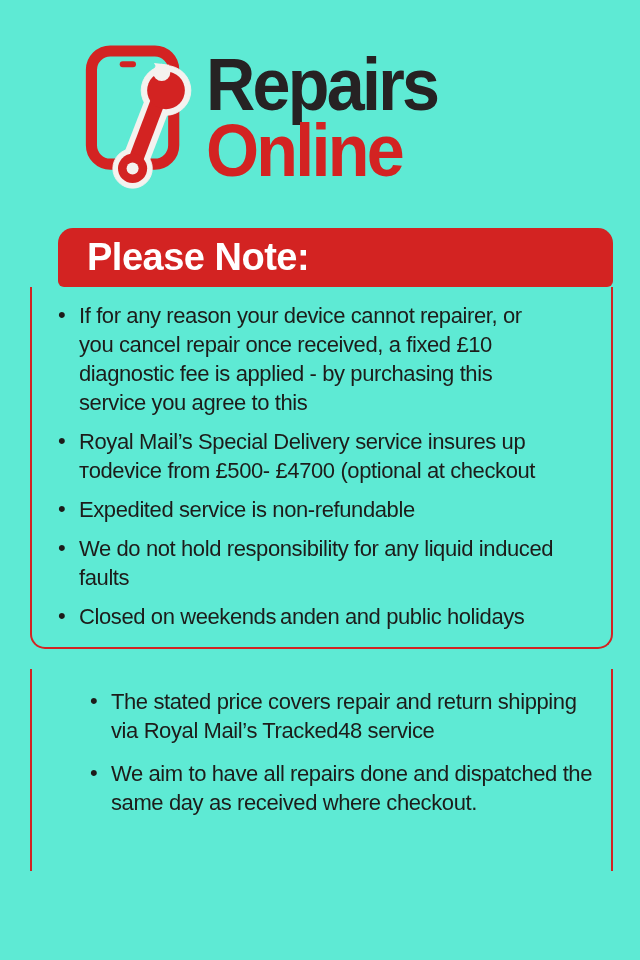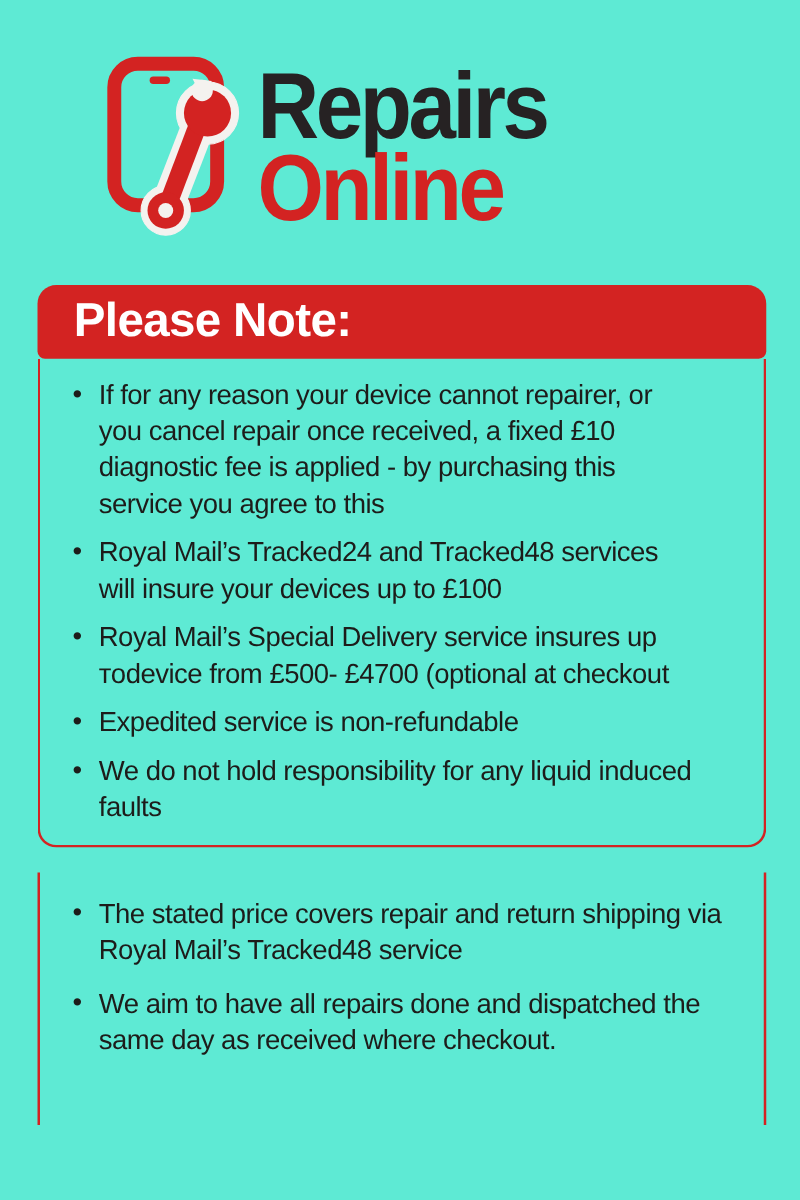--- a/index.html
+++ b/index.html
@@ -16,32 +16,32 @@
   .logo-text { margin:12px 0 0 14px; transform:scaleX(.91); transform-origin:left top; }
   .logo-line { font-size:75px; font-weight:bold; letter-spacing:-3px; line-height:66px; color:#262223; }
   .logo-line.red { color:#d32322; }
   
   .card { width:583px; margin-left:30px; }
   .card.note { margin-top:33px; }
   .card.faq  { margin-top:20px; }
   .card-header {
     height:59px; line-height:59px; background:#d32322; color:#ffffff;
     font-size:38px; font-weight:bold; letter-spacing:-0.5px;
-    padding-left:29px; border-radius:15px 15px 6px 6px;
+    padding-left:29px; border-radius:15px 15px 6px 6px;margin-left:28px;
   }
   .card-body {
     border:2px solid #d32322; border-top:none; border-radius:0 0 15px 15px;
     list-style:none; padding:14px 55px 10px 47px;
   }
   .card.faq .card-body { padding:18px 4px 40px 47px; border-radius:0; border-bottom:none; }
   .card-body li {
     position:relative; font-size:22px; line-height:29px; letter-spacing:-0.4px;
     color:#1d1c1a; margin-bottom:10px;
   }
-  .card.faq .card-body li { margin-bottom:14px; }
+  .card.faq .card-body li { margin-bottom:14px;margin-left:32px; }
   .card-body li:last-child { margin-bottom:6px; }
   .card-body li::before {
     content:"\2022"; position:absolute; left:-21px; top:-1px;
     font-size:22px; color:#1d1c1a;
   }
 </style>
 </head>
 <body>
 
 <div class="page">
@@ -73,24 +73,24 @@
     <div class="logo-text">
       <div class="logo-line">Repairs</div>
       <div class="logo-line red">Online</div>
     </div>
   </header>
 
   <section class="card note">
     <div class="card-header">Please Note:</div>
     <ul class="card-body">
       <li>If for any reason your device cannot repairer, or you cancel repair once received, a fixed £10 diagnostic fee is applied - by purchasing this service you agree to this</li>
-      <li>Royal Mail’s Tracked24 and Tracked48 services will insure your devices up to £100</li>
       <li>Royal Mail’s Special Delivery service insures up тodevice from £500- £4700 (optional at checkout</li>
       <li>Expedited service is non-refundable</li>
       <li>We do not hold responsibility for any liquid induced faults</li>
+      <li>Closed on weekends anden and public holidays</li>
     </ul>
   </section>
 
   <section class="card faq">
     <ul class="card-body">
       <li>The stated price covers repair and return shipping via Royal Mail’s Tracked48 service</li>
       <li>We aim to have all repairs done and dispatched the same day as received where checkout.</li>
     </ul>
   </section>
 

